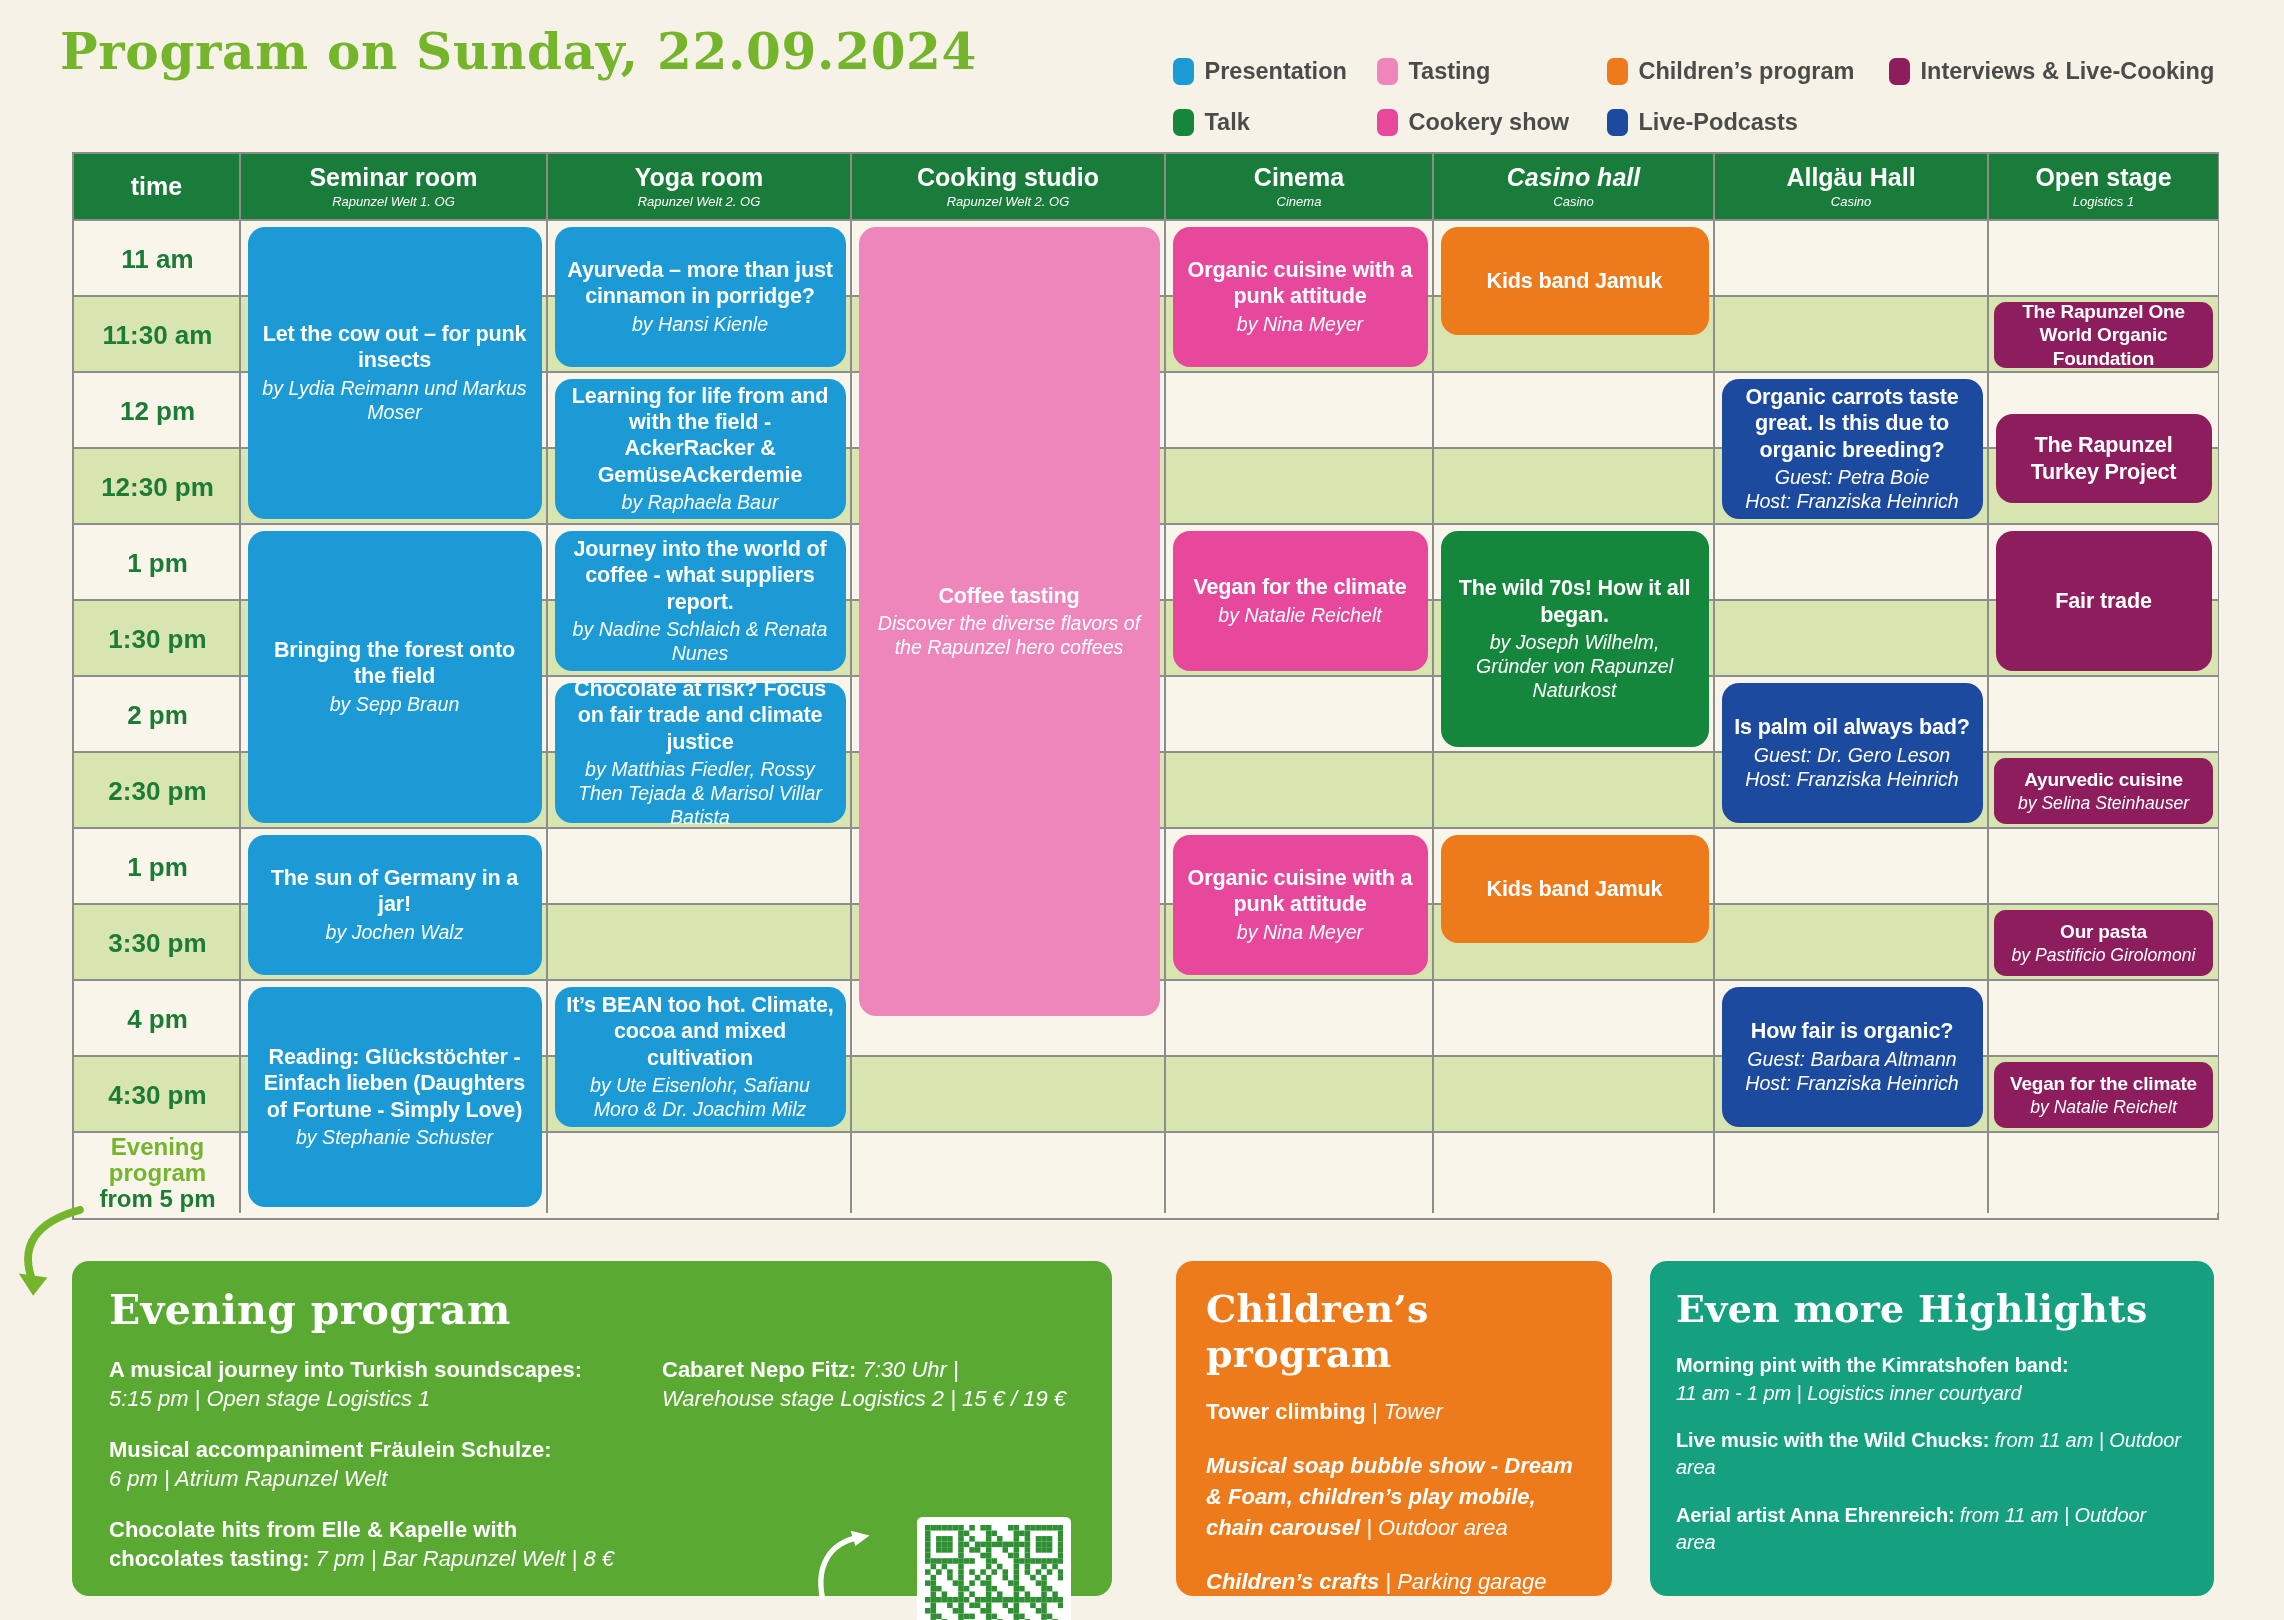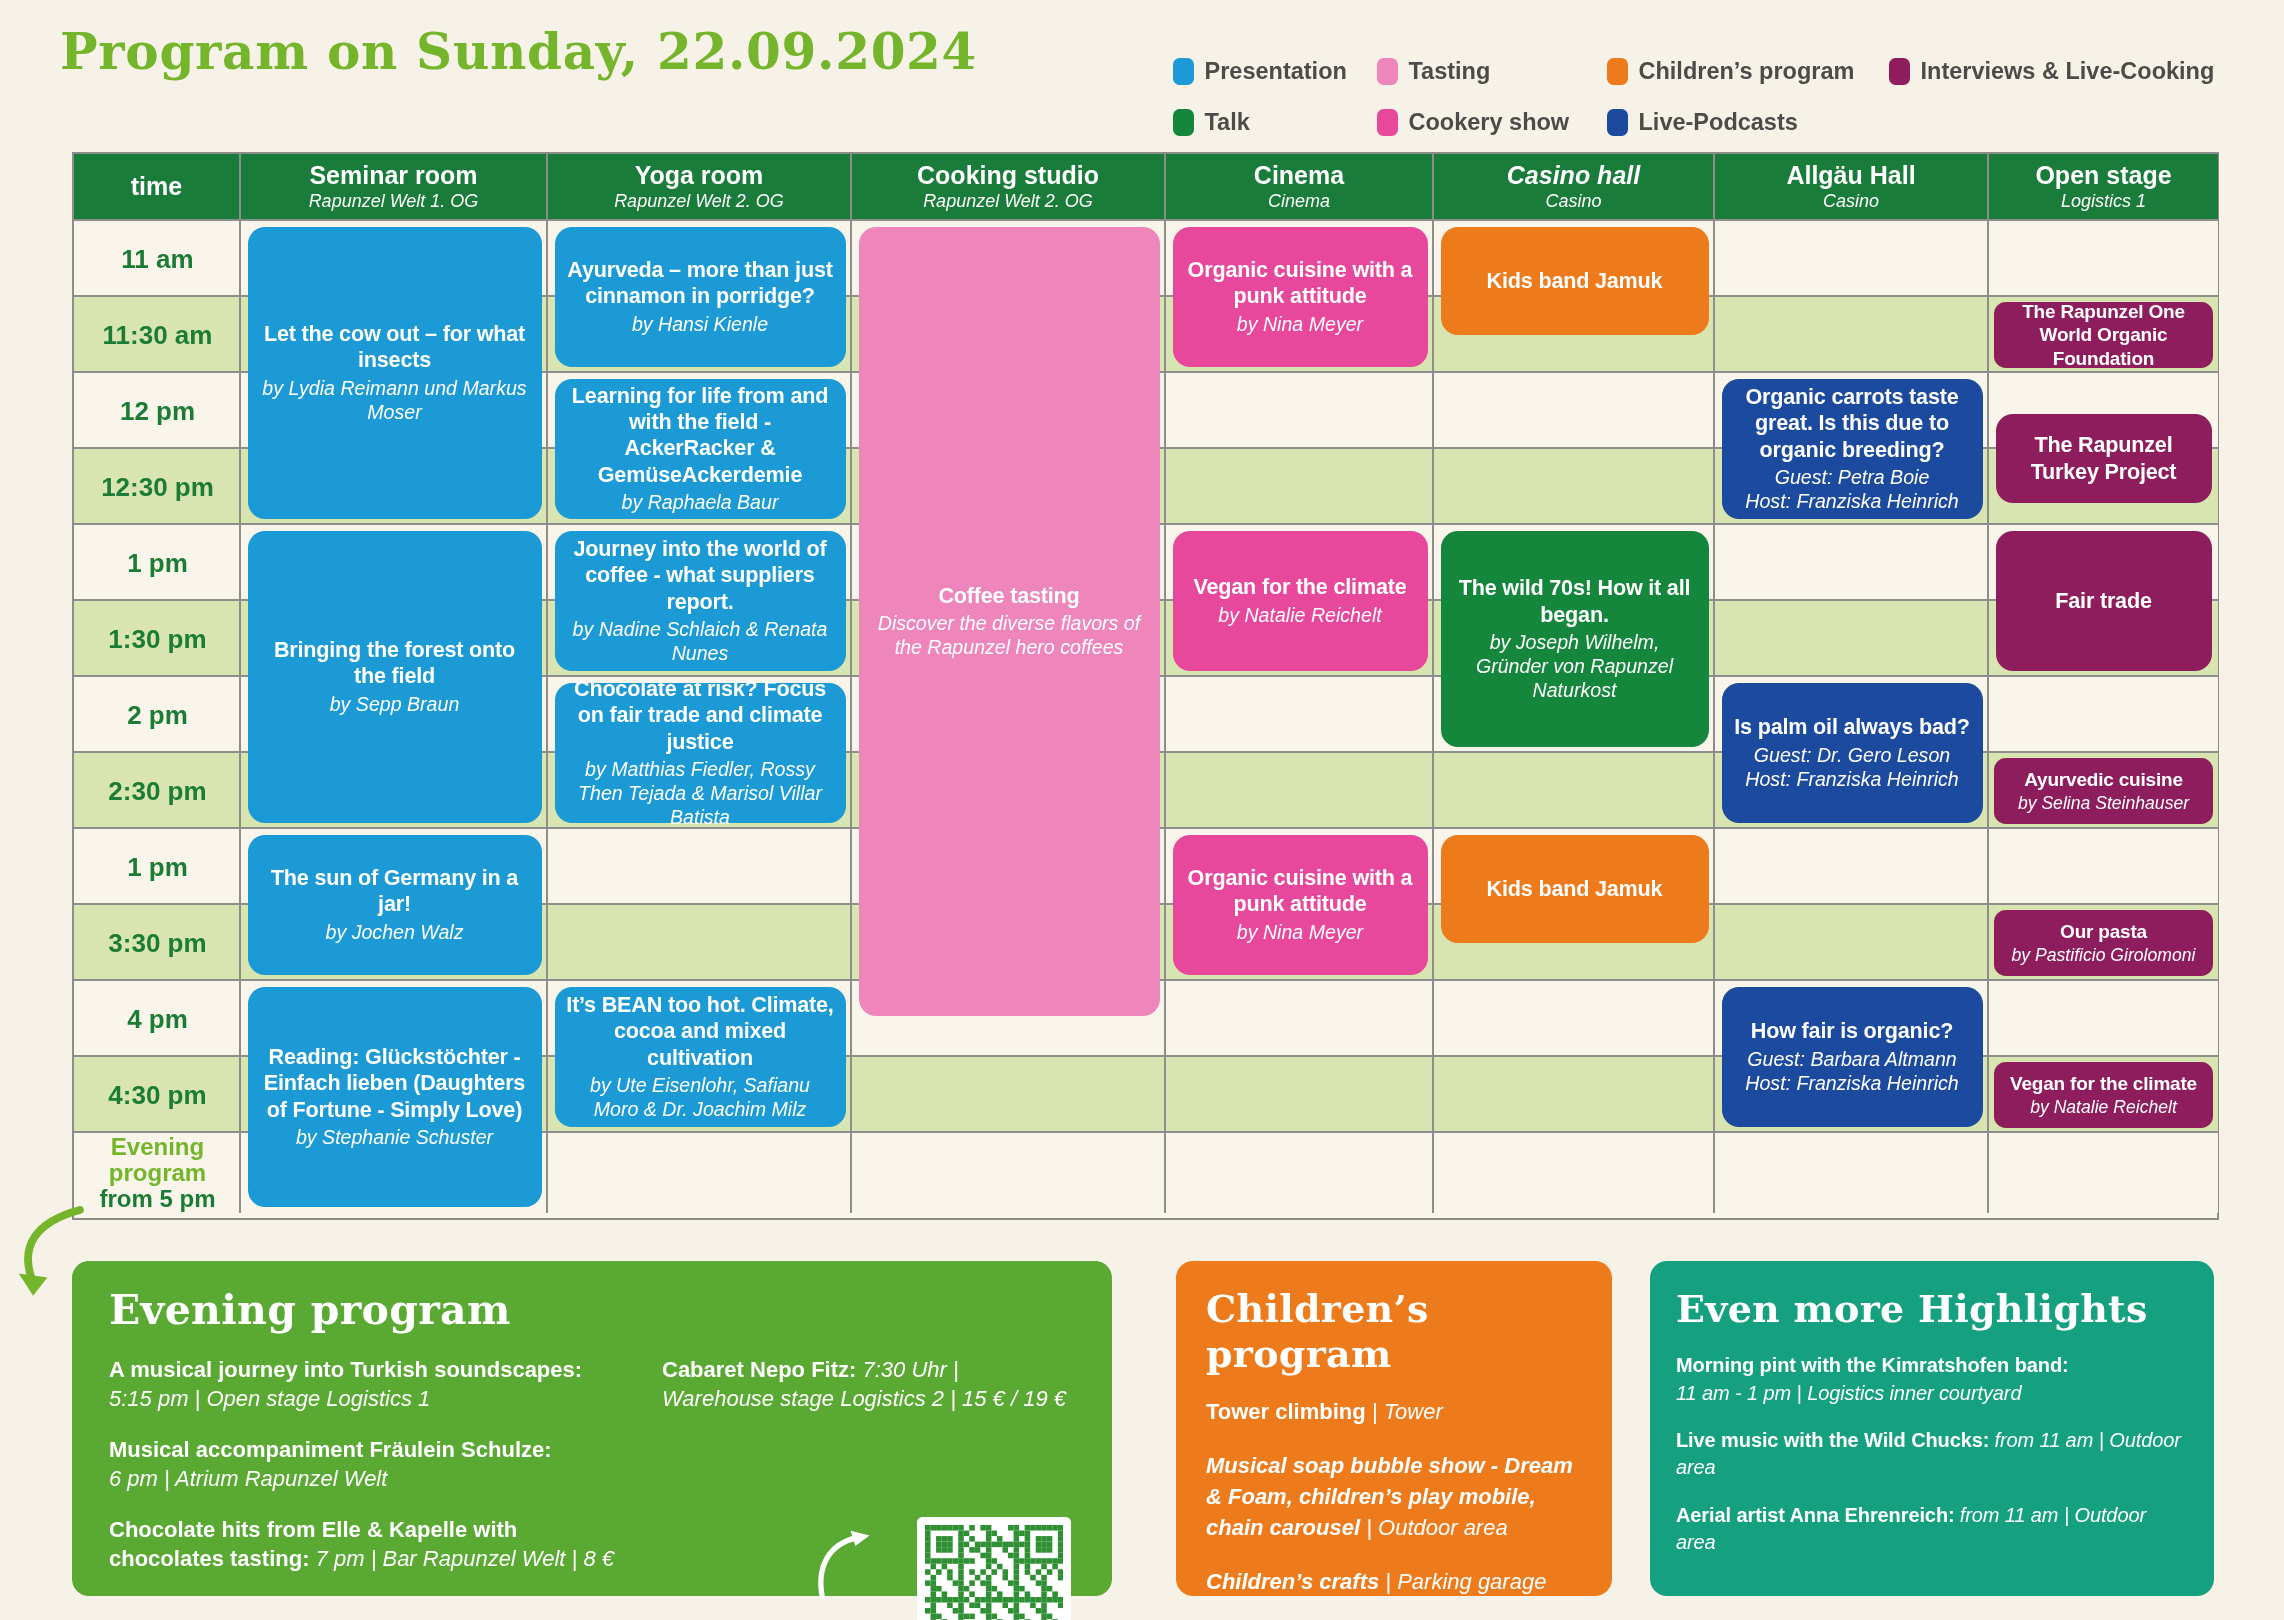--- a/index.html
+++ b/index.html
@@ -18,21 +18,21 @@
     grid-template-columns:167px 307px 304px 314px 268px 281px 274px 229px;
     grid-template-rows:67px repeat(12,76px) 80px;
     border:2px solid #8d8d8b;background:#f9f5eb;}
   .bgc{border-right:2px solid #8d8d8b;border-bottom:2px solid #8d8d8b;}
   .bgc.cream{background:#f9f5eb}.bgc.grn{background:#d9e5b0}
   .bgc.lastc{border-right:none}.bgc.lastr{border-bottom:none}
 
   .hcell{grid-row:1;background:#1a7c3a;color:#fff;display:flex;flex-direction:column;justify-content:center;align-items:center;gap:4.6px;border-right:2px solid #8d8d8b;border-bottom:2px solid #8d8d8b;z-index:1;}
   .hcell.lastc{border-right:none}
   .hname{font-weight:bold;font-size:25px;line-height:1;}
-  .hloc{font-style:italic;font-size:18px;line-height:1;}
+  .hloc{font-style:italic;font-size:13px;line-height:1;}
   .hcell.it .hname,.hcell.it .hloc{font-style:italic;}
 
   .tcell{grid-column:1;z-index:2;display:flex;align-items:center;justify-content:center;color:#1c7c35;font-weight:bold;font-size:26px;text-align:center;}
   .tcell.evening{flex-direction:column;font-size:24px;line-height:1.08;}
   .ev-light{color:#74b52b;white-space:pre-line;text-align:center;}
   .ev-dark{color:#1c7c35;}
 
   .card{z-index:3;border-radius:17px;margin:5.9px 6.5px;color:#fff;display:flex;flex-direction:column;justify-content:center;align-items:center;text-align:center;padding:6.5px 10.5px;line-height:1.22;box-sizing:border-box;}
   .ct{font-weight:bold;font-size:21.6px;letter-spacing:-0.2px;}
   .cs{font-style:italic;font-size:19.6px;margin-top:3.3px;}
@@ -154,21 +154,21 @@
     <div class="tcell" style="grid-row:11">3:30 pm</div>
     <div class="tcell" style="grid-row:12">4 pm</div>
     <div class="tcell" style="grid-row:13">4:30 pm</div>
     <div class="tcell evening" style="grid-row:14">
       <div class="ev-light">Evening
 program</div>
       <div class="ev-dark">from 5 pm</div>
     </div>
 
     <div class="card pres" style="grid-column:2;grid-row:2/span 4">
-        <div class="ct">Let the cow out – for what insects</div>
+        <div class="ct">Let the cow out – for punk insects</div>
         <div class="cs">by Lydia Reimann und Markus Moser</div>
       </div>
     <div class="card pres" style="grid-column:2;grid-row:6/span 4">
         <div class="ct">Bringing the forest onto the field</div>
         <div class="cs">by Sepp Braun</div>
       </div>
     <div class="card pres" style="grid-column:2;grid-row:10/span 2">
         <div class="ct">The sun of Germany in a jar!</div>
         <div class="cs">by Jochen Walz</div>
       </div>

